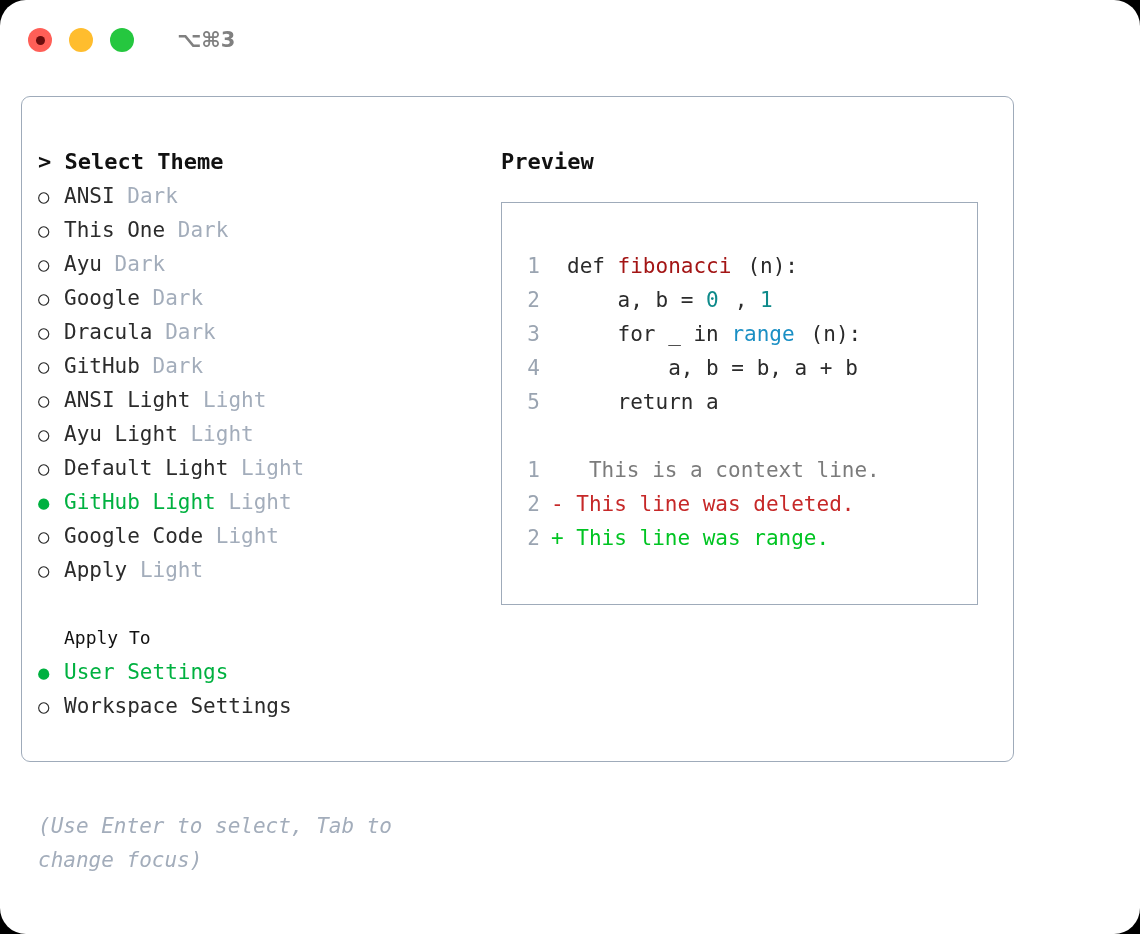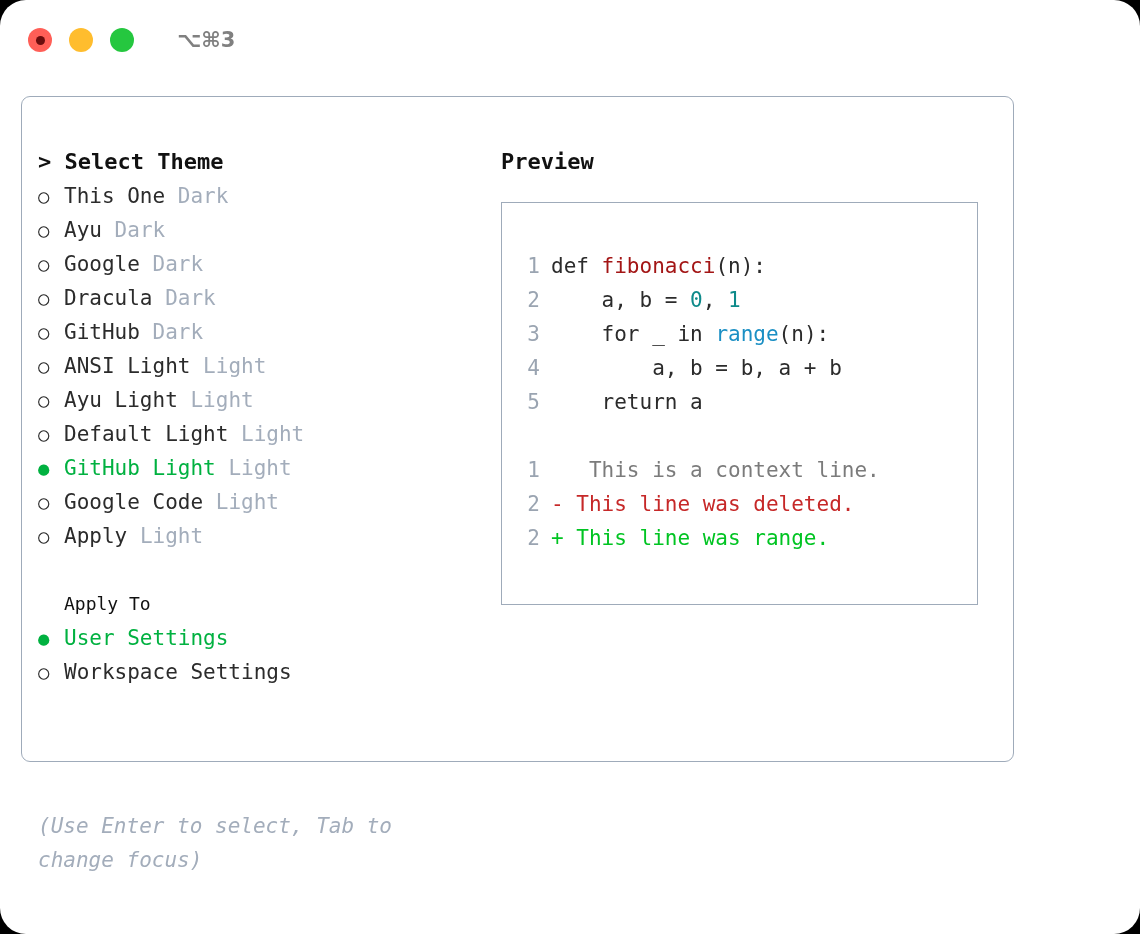--- a/index.html
+++ b/index.html
@@ -204,21 +204,21 @@
   }
   .ln {
     display: inline-block;
     width: 24px;
     text-align: right;
     color: #9aa4b1;
     margin-right: 11px;
   }
   .blank-line { height: 34px; }
 
-  .tok-plain   { color: #2b2b2b; }
+  .tok-plain   { color: #2b2b2b; margin-left: 16px; }
   .tok-fn      { color: #a31515; }
   .tok-num     { color: #0e8a8a; }
   .tok-builtin { color: #1a8fc4; }
 
   .diff-ctx { color: #7b7b7b; }
   .diff-del { color: #c62828; }
   .diff-add { color: #00c422; }
 </style>
 </head>
 <body>
@@ -235,20 +235,21 @@
     </div>
     <div id="window-title">⌥⌘3</div>
   </div>
 
   <div id="panel">
     <div id="panel-inner">
 
       <div id="left-col">
         <div class="list-heading">&gt; Select Theme</div>
         <div id="theme-list">
+            <div class="row"><span class="bullet">○</span><span class="label">ANSI</span><span> </span><span class="variant">Dark</span></div>
             <div class="row"><span class="bullet">○</span><span class="label">This One</span><span> </span><span class="variant">Dark</span></div>
             <div class="row"><span class="bullet">○</span><span class="label">Ayu</span><span> </span><span class="variant">Dark</span></div>
             <div class="row"><span class="bullet">○</span><span class="label">Google</span><span> </span><span class="variant">Dark</span></div>
             <div class="row"><span class="bullet">○</span><span class="label">Dracula</span><span> </span><span class="variant">Dark</span></div>
             <div class="row"><span class="bullet">○</span><span class="label">GitHub</span><span> </span><span class="variant">Dark</span></div>
             <div class="row"><span class="bullet">○</span><span class="label">ANSI Light</span><span> </span><span class="variant">Light</span></div>
             <div class="row"><span class="bullet">○</span><span class="label">Ayu Light</span><span> </span><span class="variant">Light</span></div>
             <div class="row"><span class="bullet">○</span><span class="label">Default Light</span><span> </span><span class="variant">Light</span></div>
             <div class="row selected"><span class="bullet sel">●</span><span class="label">GitHub Light</span><span> </span><span class="variant">Light</span></div>
             <div class="row"><span class="bullet">○</span><span class="label">Google Code</span><span> </span><span class="variant">Light</span></div>

